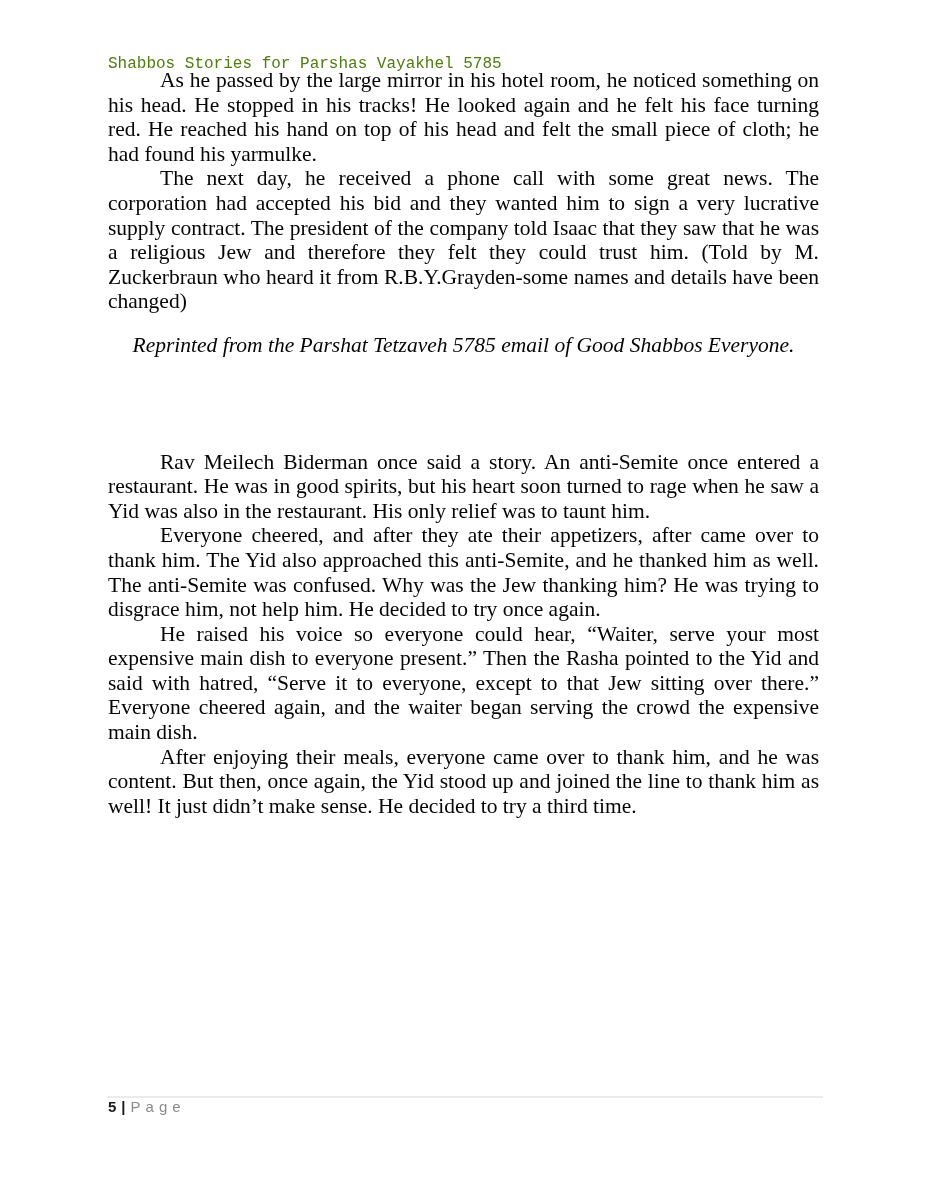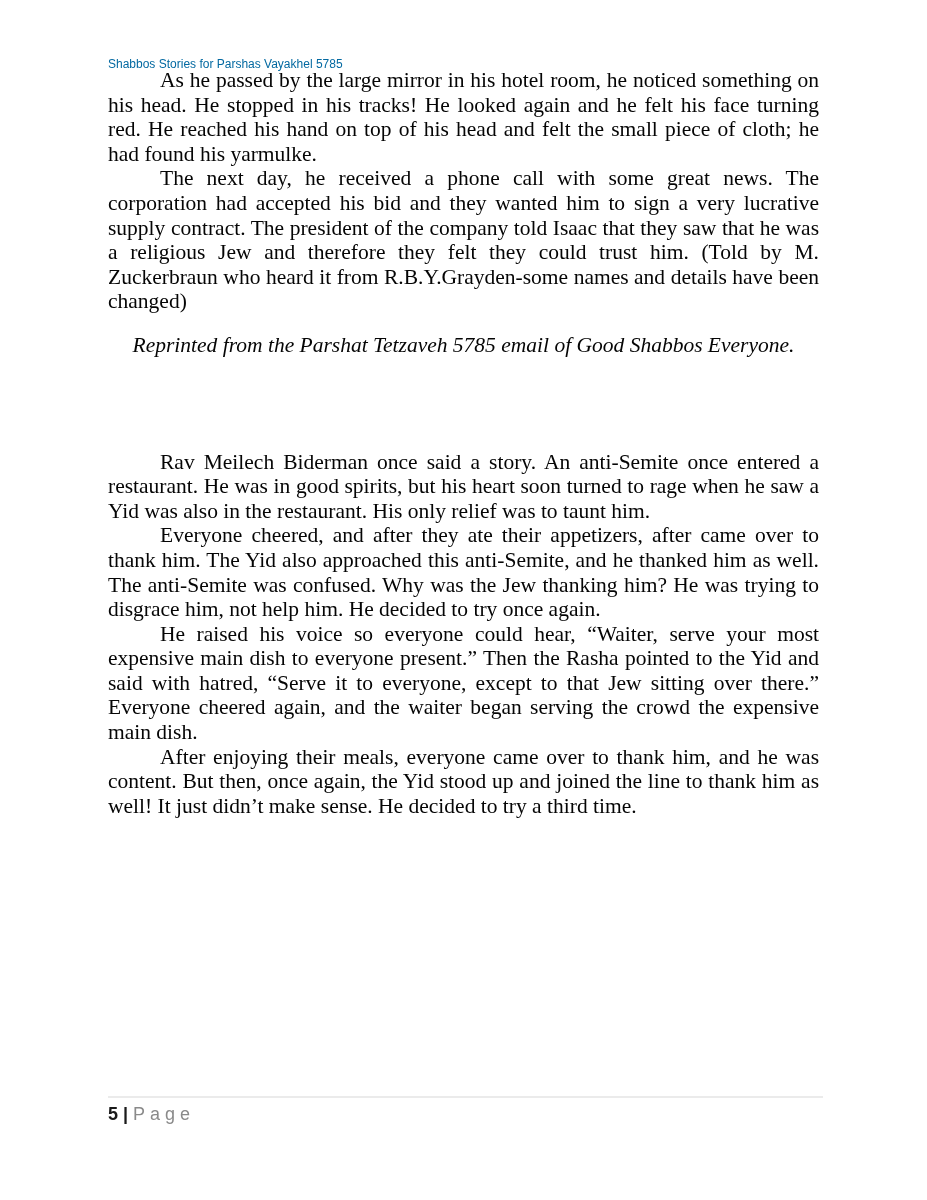--- a/index.html
+++ b/index.html
@@ -11,24 +11,24 @@
     position: relative;
     width: 927px;
     height: 1200px;
     background: #ffffff;
     overflow: hidden;
   }
   .doc-header {
     position: absolute;
     left: 108px;
     top: 54px;
-    font-family: Liberation Sans, sans-serif;
-    font-size: 12px;
+    font-family: Liberation Mono, monospace;
+    font-size: 16px;
     line-height: 20px;
-    color: #0369a1;
+    color: #4d7c0f;
     white-space: nowrap;
   }
   .content {
     position: absolute;
     left: 108px;
     top: 8px;
     width: 711px;
     padding-top: 60px;
     font-family: "Liberation Serif", serif;
     color: #050505;
@@ -56,23 +56,22 @@
     line-height: 62px;
     text-align: center;
     color: #000000;
   }
   .doc-footer {
     position: absolute;
     left: 108px;
     top: 1096px;
     width: 715px;
     border-top: 2px solid #ebebeb;
-    padding-top: 7px;
     font-family: "Liberation Sans", sans-serif;
-    font-size: 18px;
+    font-size: 15px;
     line-height: 18px;
     white-space: nowrap;
   }
   .doc-footer .page-num {
     font-weight: bold;
     color: #1a1a1a;
   }
   .doc-footer .sep {
     font-weight: bold;
     color: #1a1a1a;

